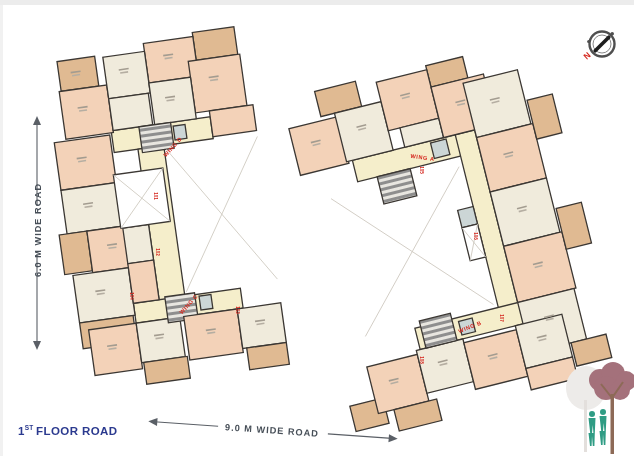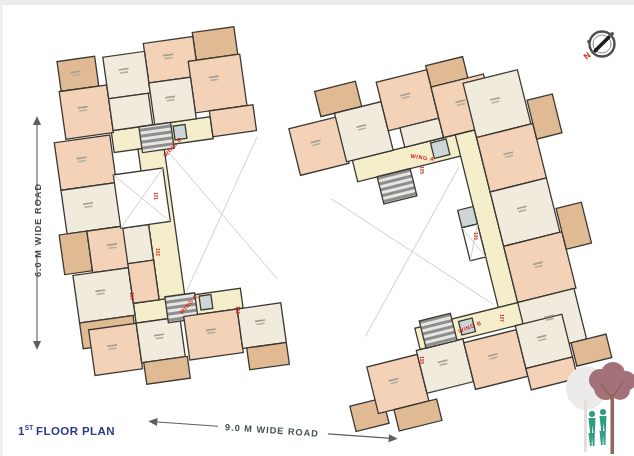--- a/index.html
+++ b/index.html
@@ -217,15 +217,15 @@
         <path d="M588.5 418 L595.5 418 L594.8 433 L593.4 433 L592.8 425 L592 433 L590.2 433 Z"></path>
         <path d="M588.5 433 L590 446 L591.6 446 L592 436 L592.8 446 L594.4 446 L594.8 433 Z"></path>
         <circle cx="603" cy="412" r="3"></circle>
         <path d="M599.5 416 L606.5 416 L605.8 431 L604.4 431 L603.8 423 L603 431 L601.2 431 Z"></path>
         <path d="M599.5 431 L601 445 L602.6 445 L603 434 L603.8 445 L605.4 445 L605.8 431 Z"></path>
       </g>
     </g>
   </svg>
 
   <div class="plan-title">
-    <span>1</span><sup>ST</sup><span>FLOOR PLAN</span>
+    <span>1</span><sup>ST</sup><span>FLOOR ROAD</span>
   </div>
 </div>
 
 </body></html>

